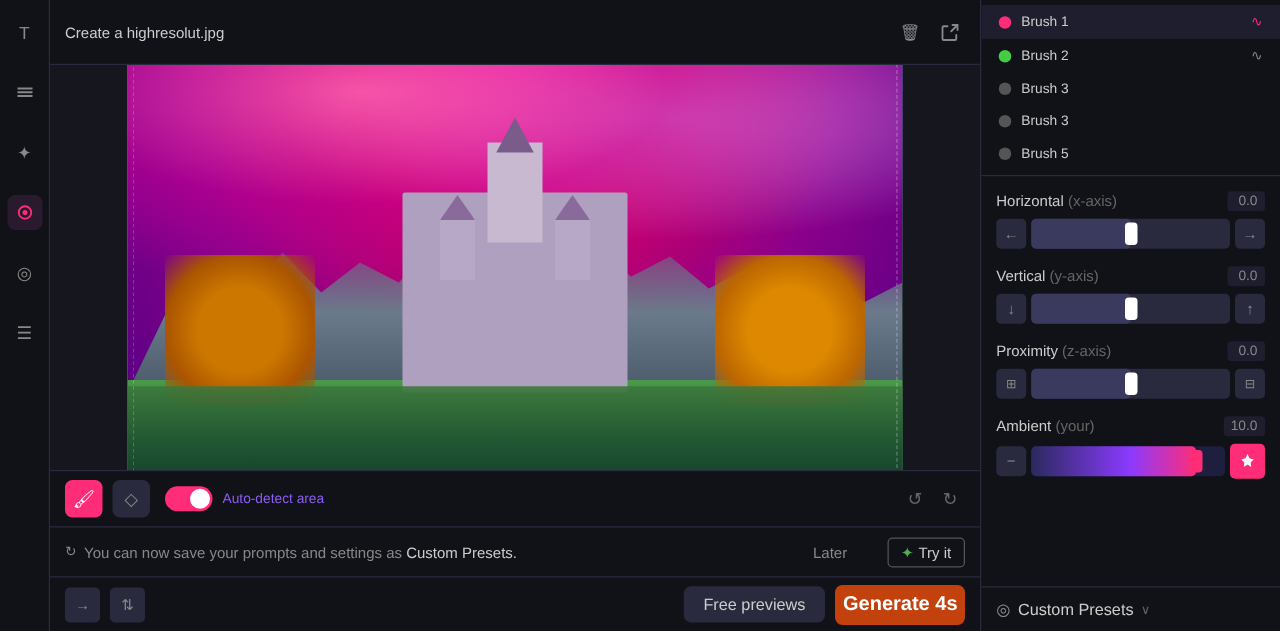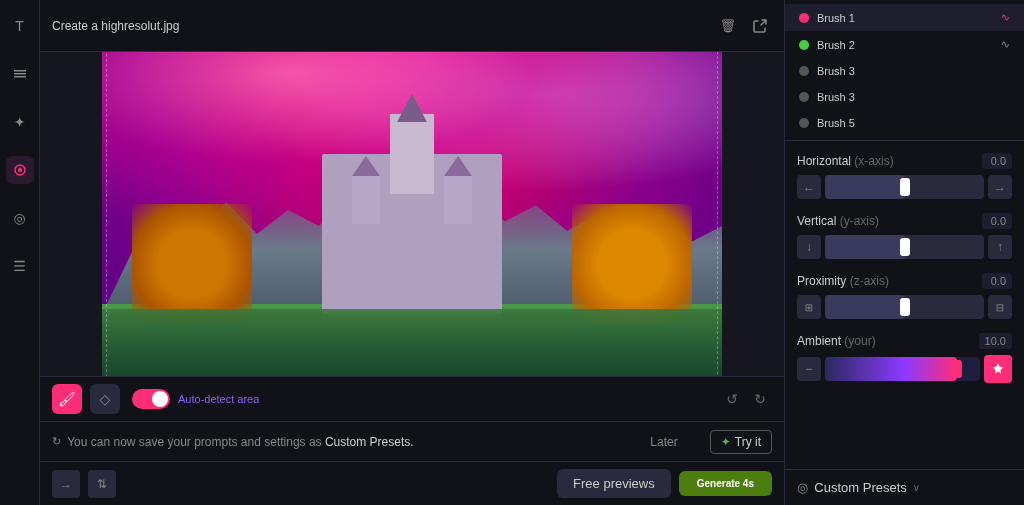--- a/index.html
+++ b/index.html
@@ -307,26 +307,26 @@
       background: #2a2a3e;
       border: none;
       color: #ccc;
       font-size: 13px;
       padding: 7px 16px;
       border-radius: 6px;
       cursor: pointer;
       margin-right: 8px;
     }
     .generate-btn {
-      background: #4d7c0f;
+      background: #c2410c;
       border: none;
       color: #fff;
-      font-size: 10px;
+      font-size: 16px;
       font-weight: 600;
-      padding: 7px 18px;
+      padding: 7px 6px;
       border-radius: 6px;
       cursor: pointer;
     }
 
     
     .right-panel {
       width: 240px;
       background: #111118;
       border-left: 1px solid #2a2a3e;
       display: flex;

